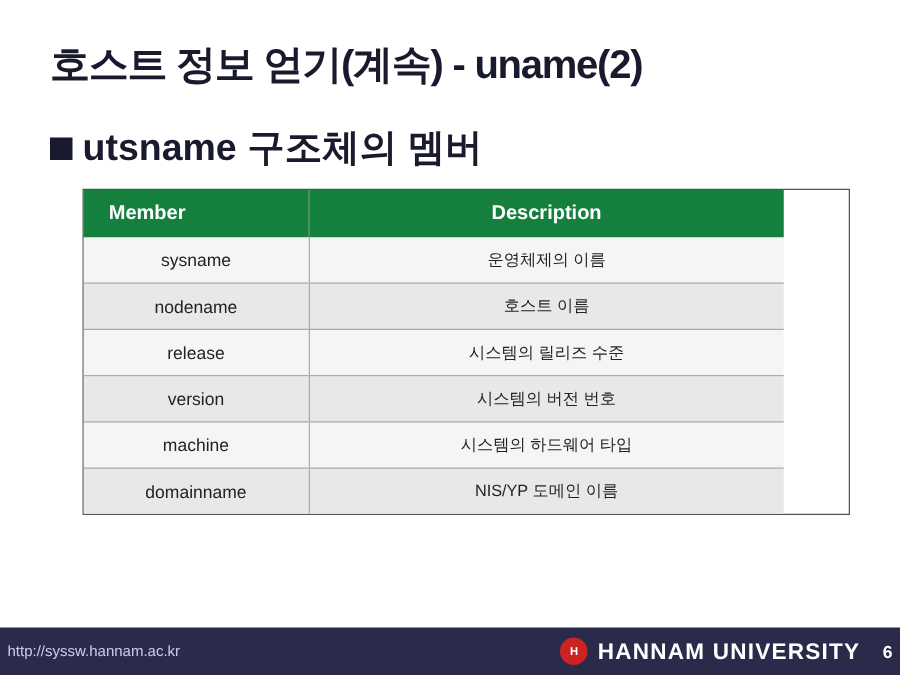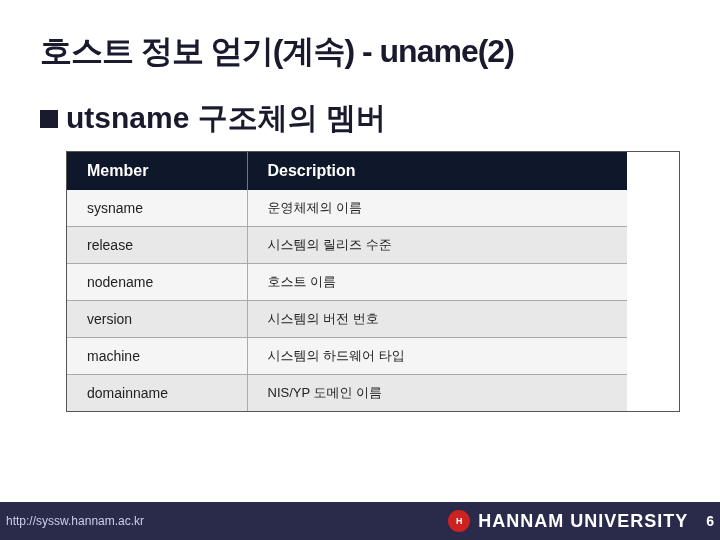--- a/index.html
+++ b/index.html
@@ -58,34 +58,35 @@
       margin-left: 26px;
       border: 1.5px solid #555;
     }
 
     table {
       width: 560px;
       border-collapse: collapse;
     }
 
     table thead tr {
-      background-color: #0f172a;
+      background-color: #15803d;
     }
 
     table thead th {
       color: #ffffff;
       font-size: 16px;
       font-weight: bold;
       padding: 10px 20px;
       text-align: left;
       border-right: 1.5px solid #777;
     }
 
     table thead th:last-child {
       border-right: none;
+      text-align: center;
     }
 
     table tbody tr {
       border-bottom: 1.5px solid #aaa;
     }
 
     table tbody tr:last-child {
       border-bottom: none;
       padding-left: 39px;
     }
@@ -96,20 +97,21 @@
 
     table tbody tr:nth-child(even) {
       background-color: #e8e8e8;
     }
 
     table tbody td {
       padding: 9px 20px;
       font-size: 14px;
       color: #222;
       border-right: 1.5px solid #aaa;
+      text-align: center;
     }
 
     table tbody td:last-child {
       border-right: none;
     }
 
     .td-member {
       font-weight: normal;
       width: 180px;
     }
@@ -187,26 +189,26 @@
           <th>Member</th>
           <th>Description</th>
         </tr>
       </thead>
       <tbody id="table-body">
       <tr>
             <td class="td-member">sysname</td>
             <td class="td-desc">운영체제의 이름</td>
           </tr>
           <tr>
+            <td class="td-member">nodename</td>
+            <td class="td-desc">호스트 이름</td>
+          </tr>
+          <tr>
             <td class="td-member">release</td>
             <td class="td-desc">시스템의 릴리즈 수준</td>
-          </tr>
-          <tr>
-            <td class="td-member">nodename</td>
-            <td class="td-desc">호스트 이름</td>
           </tr>
           <tr>
             <td class="td-member">version</td>
             <td class="td-desc">시스템의 버전 번호</td>
           </tr>
           <tr>
             <td class="td-member">machine</td>
             <td class="td-desc">시스템의 하드웨어 타입</td>
           </tr>
           <tr>

